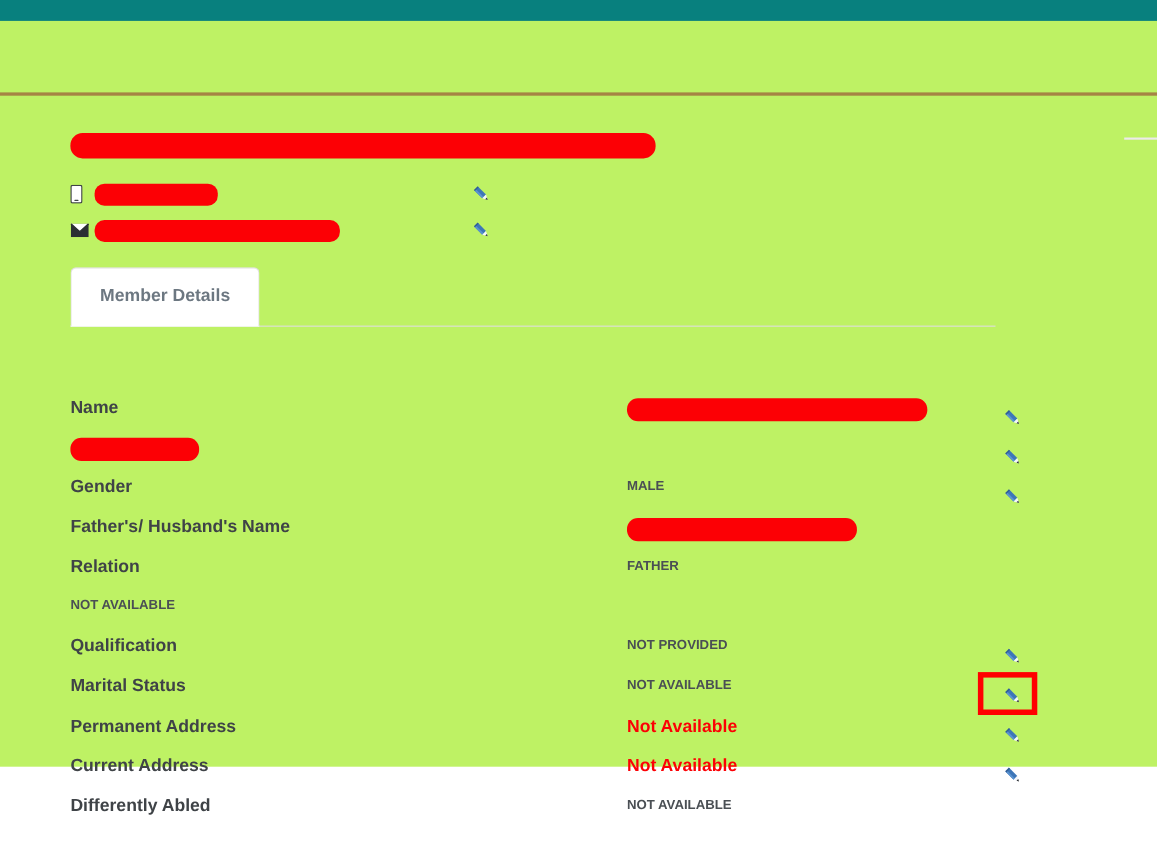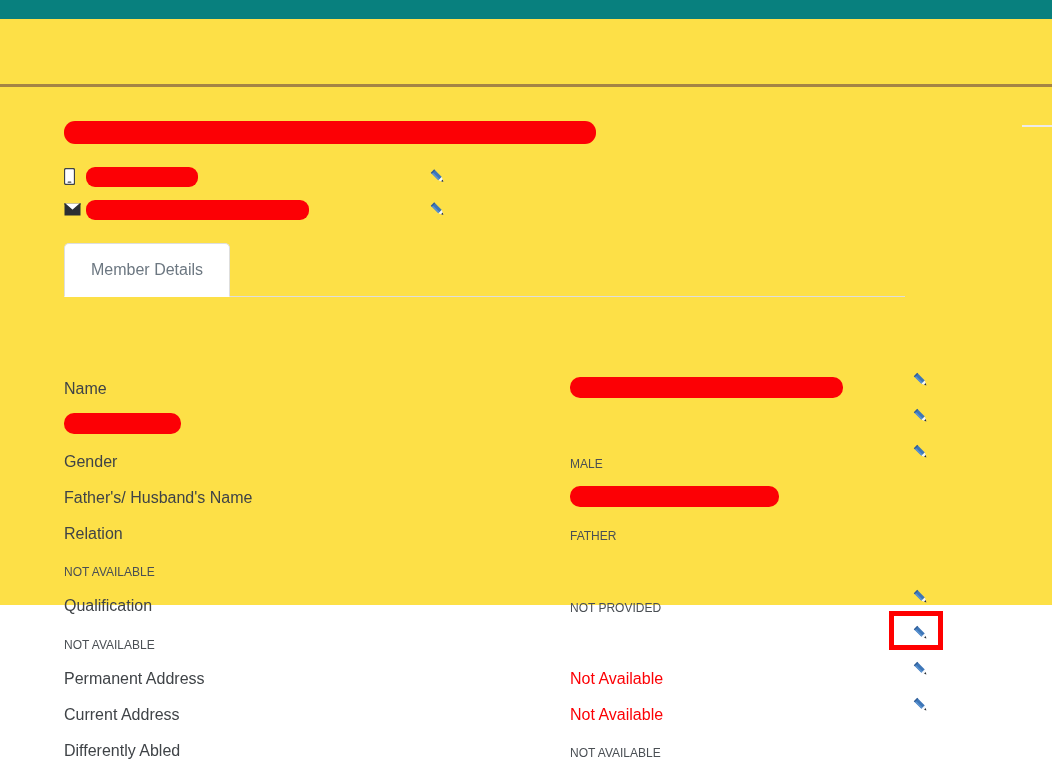--- a/index.html
+++ b/index.html
@@ -8,22 +8,23 @@
     width: 1052px;
     height: 771px;
     overflow: hidden;
     background: #ffffff;
     font-family: "Liberation Sans", sans-serif;
   }
 
   #page {
     position: relative;
     width: 1052px;
-    height: 605px;
-    background: #fde047;
+    height: 697px;
+    background: #bef264;
+    font-weight: bold;
   }
 
   
   .topbar {
     position: absolute;
     left: 0; top: 0;
     width: 1052px;
     height: 19px;
     background: #08807e;
     overflow: hidden;
@@ -139,21 +140,21 @@
   
   .details {
     position: absolute;
     left: 64px; top: 362px;
     width: 880px;
   }
   .drow {
     position: relative;
     height: 36.2px;
     display: flex;
-    align-items: flex-end;
+    align-items: flex-start;
   }
   .dlabel {
     width: 506px;
     color: #3f4347;
     font-size: 16px;
     white-space: nowrap;
   }
   .dvalue {
     flex: 1;
     color: #4a4f54;
@@ -337,20 +338,21 @@
       <rect x="7.1" y="1.6" width="1.7" height="10.2" fill="#5b93d0"></rect>
       <rect x="7.1" y="1.0" width="4.8" height="1.4" fill="#2f5d96"></rect>
       <polygon points="7.1,11.8 11.9,11.8 9.5,16.4" fill="#f4f7fb"></polygon>
       <polygon points="8.4,14.3 10.6,14.3 9.5,16.4" fill="#2b2f33"></polygon>
     </g>
   </svg>
           </span>
         </div>
       </div>
       <div class="drow">
+        <div class="dlabel">Marital Status</div>
         <div class="dvalue">NOT AVAILABLE</div>
         <div class="daction">
           <span class="pencil">
   <svg viewBox="0 0 19 19">
     <g transform="rotate(-45 9.5 9.5)">
       <rect x="7.1" y="1.6" width="4.8" height="10.2" fill="#3d76b8"></rect>
       <rect x="7.1" y="1.6" width="1.7" height="10.2" fill="#5b93d0"></rect>
       <rect x="7.1" y="1.0" width="4.8" height="1.4" fill="#2f5d96"></rect>
       <polygon points="7.1,11.8 11.9,11.8 9.5,16.4" fill="#f4f7fb"></polygon>
       <polygon points="8.4,14.3 10.6,14.3 9.5,16.4" fill="#2b2f33"></polygon>

